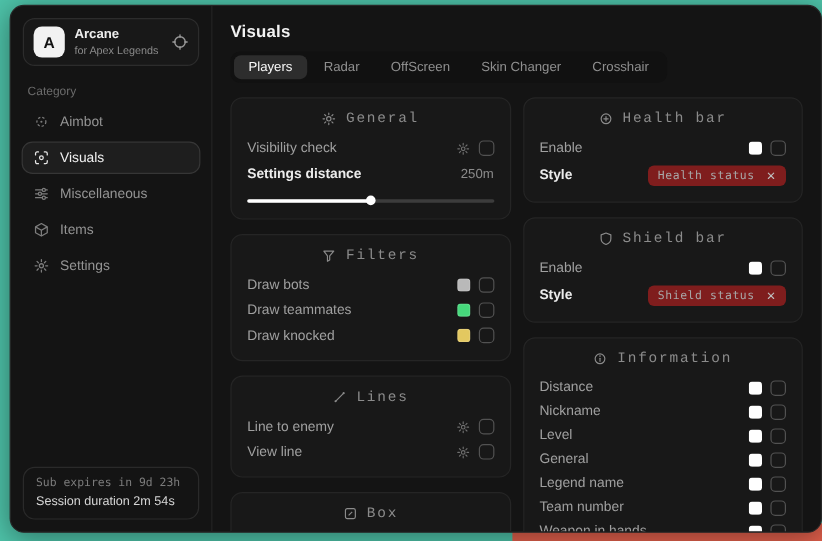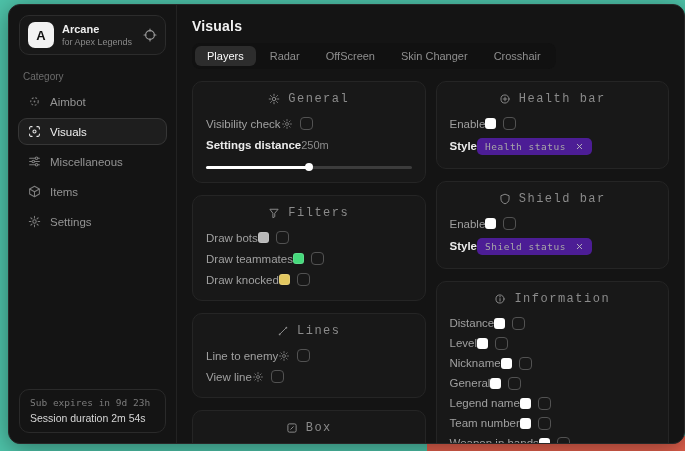--- a/index.html
+++ b/index.html
@@ -49,37 +49,37 @@
   .tab.active { background:#2d2d2d; color:#fafafa; }
 
   .cols { display:grid; grid-template-columns:1fr 1fr; gap:10px; margin-top:12px; align-items:start; }
   .col { display:flex; flex-direction:column; gap:12px; }
 
   .panel { background:#181818; border:1px solid #252525; border-radius:10px; padding:9px 13px 10px; }
   .panel-head { display:flex; align-items:center; gap:8px; color:#8b8b8b;
     font-family:Liberation Mono, monospace; font-size:12px; letter-spacing:1.5px; margin-bottom:6px; height:16px;justify-content:center; }
   .panel-head .pi { display:flex; color:#8b8b8b; }
 
-  .row { display:flex; align-items:center; justify-content:flex-start; height:21px; }
+  .row { display:flex; align-items:center; justify-content:space-between; height:21px; }
   .row.short { height:20px; }
   .row-label { font-size:11.5px; color:#a0a0a0; }
   .row-label.em { color:#ececec; font-weight:bold; }
   .ctrl { display:flex; align-items:center; gap:7px; }
   .gear-sm { display:flex; color:#6f6f6f; cursor:pointer; }
   .checkbox { width:13px; height:13px; border:1.5px solid #525252; border-radius:4px; cursor:pointer; }
   .swatch { width:11px; height:11px; border-radius:3px; border:1px solid rgba(255,255,255,.12); cursor:pointer; }
 
   .slider-row { display:flex; align-items:center; margin-top:7px; height:10px; }
   .slider { position:relative; width:100%; height:3px; background:#3c3c3c; border-radius:2px; cursor:pointer; }
   .slider-fill { position:absolute; left:0; top:0; bottom:0; background:#ffffff; border-radius:2px; }
   .slider-thumb { position:absolute; right:-4px; top:50%; transform:translateY(-50%);
     width:8px; height:8px; background:#ffffff; border-radius:50%; }
   .dist-val { font-size:11px; color:#8b8b8b; }
 
-  .tag { display:flex; align-items:center; gap:9px; background:#4c1d95; border-radius:5px;
+  .tag { display:flex; align-items:center; gap:9px; background:#7f1d1d; border-radius:5px;
     padding:3px 8px; cursor:pointer; }
   .tag-text { font-family:"DejaVu Sans Mono", monospace; font-size:9.5px; color:#a8a8a8; letter-spacing:.5px; }
   .tag-x { color:#bdbdbd; display:flex; }
   .style-row { height:24px; }
   svg { display:block; }
 </style>
 </head>
 <body>
 
 <div class="desktop-red"></div>
@@ -372,28 +372,28 @@
             <span>Information</span>
           </div>
           <div class="row short">
             <span class="row-label">Distance</span>
             <span class="ctrl">
               <span class="swatch" style="background: rgb(255, 255, 255);"></span>
               <span class="checkbox"></span>
             </span>
           </div>
           <div class="row short">
+            <span class="row-label">Nickname</span>
+            <span class="ctrl">
+              <span class="swatch" style="background: rgb(255, 255, 255);"></span>
+              <span class="checkbox"></span>
+            </span>
+          </div>
+          <div class="row short">
             <span class="row-label">Level</span>
-            <span class="ctrl">
-              <span class="swatch" style="background: rgb(255, 255, 255);"></span>
-              <span class="checkbox"></span>
-            </span>
-          </div>
-          <div class="row short">
-            <span class="row-label">Nickname</span>
             <span class="ctrl">
               <span class="swatch" style="background: rgb(255, 255, 255);"></span>
               <span class="checkbox"></span>
             </span>
           </div>
           <div class="row short">
             <span class="row-label">General</span>
             <span class="ctrl">
               <span class="swatch" style="background: rgb(255, 255, 255);"></span>
               <span class="checkbox"></span>

